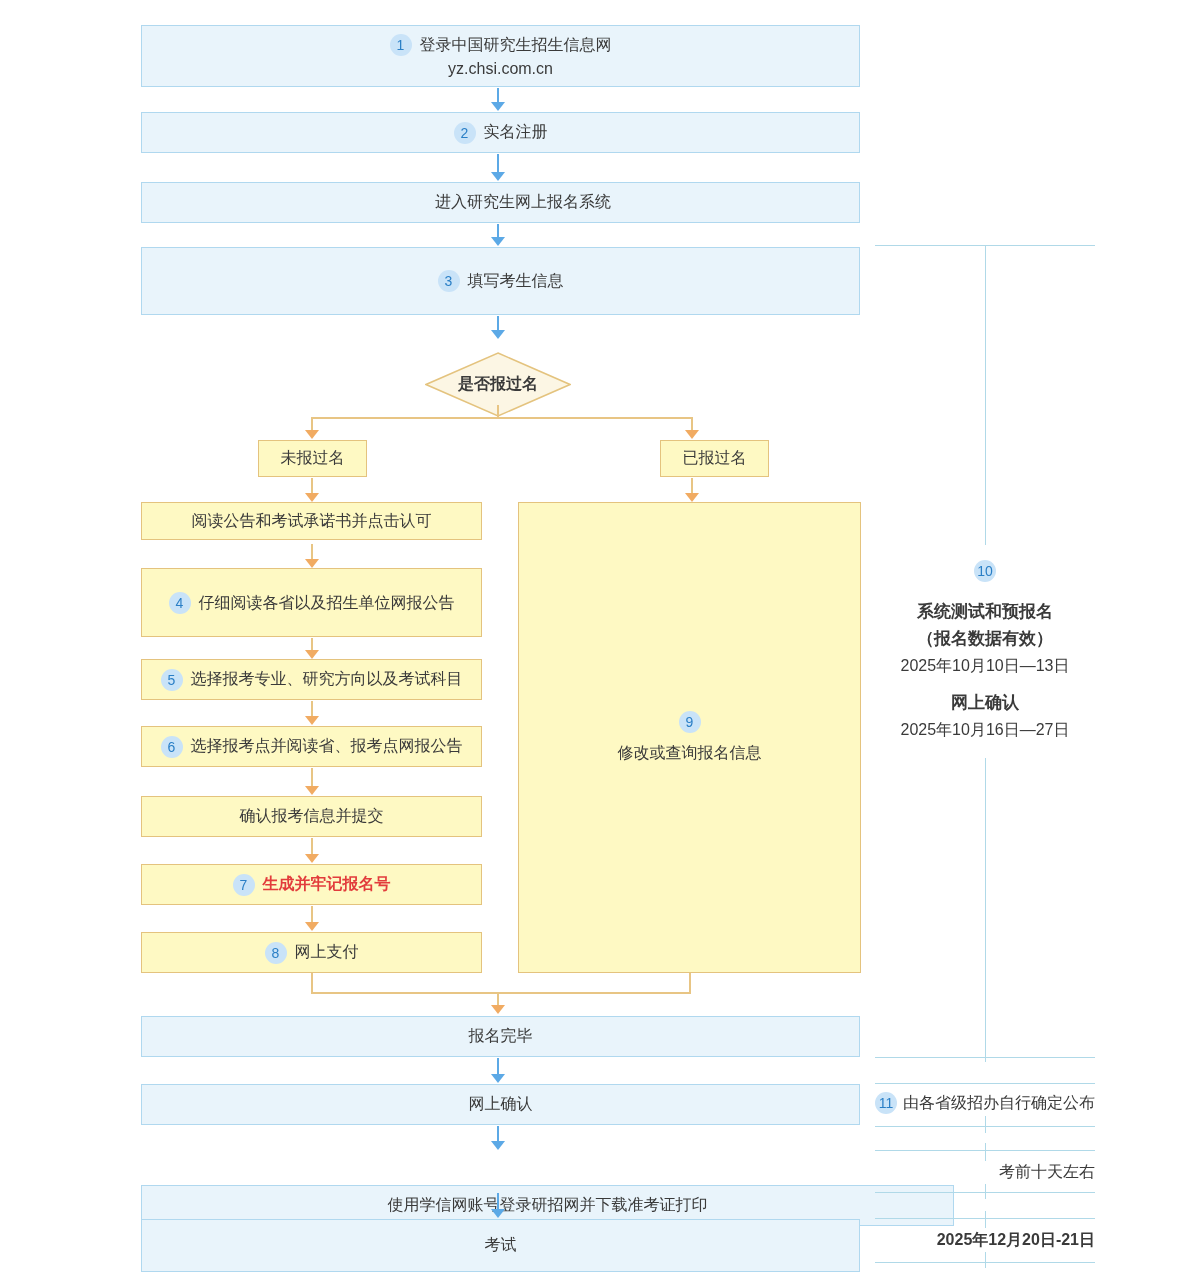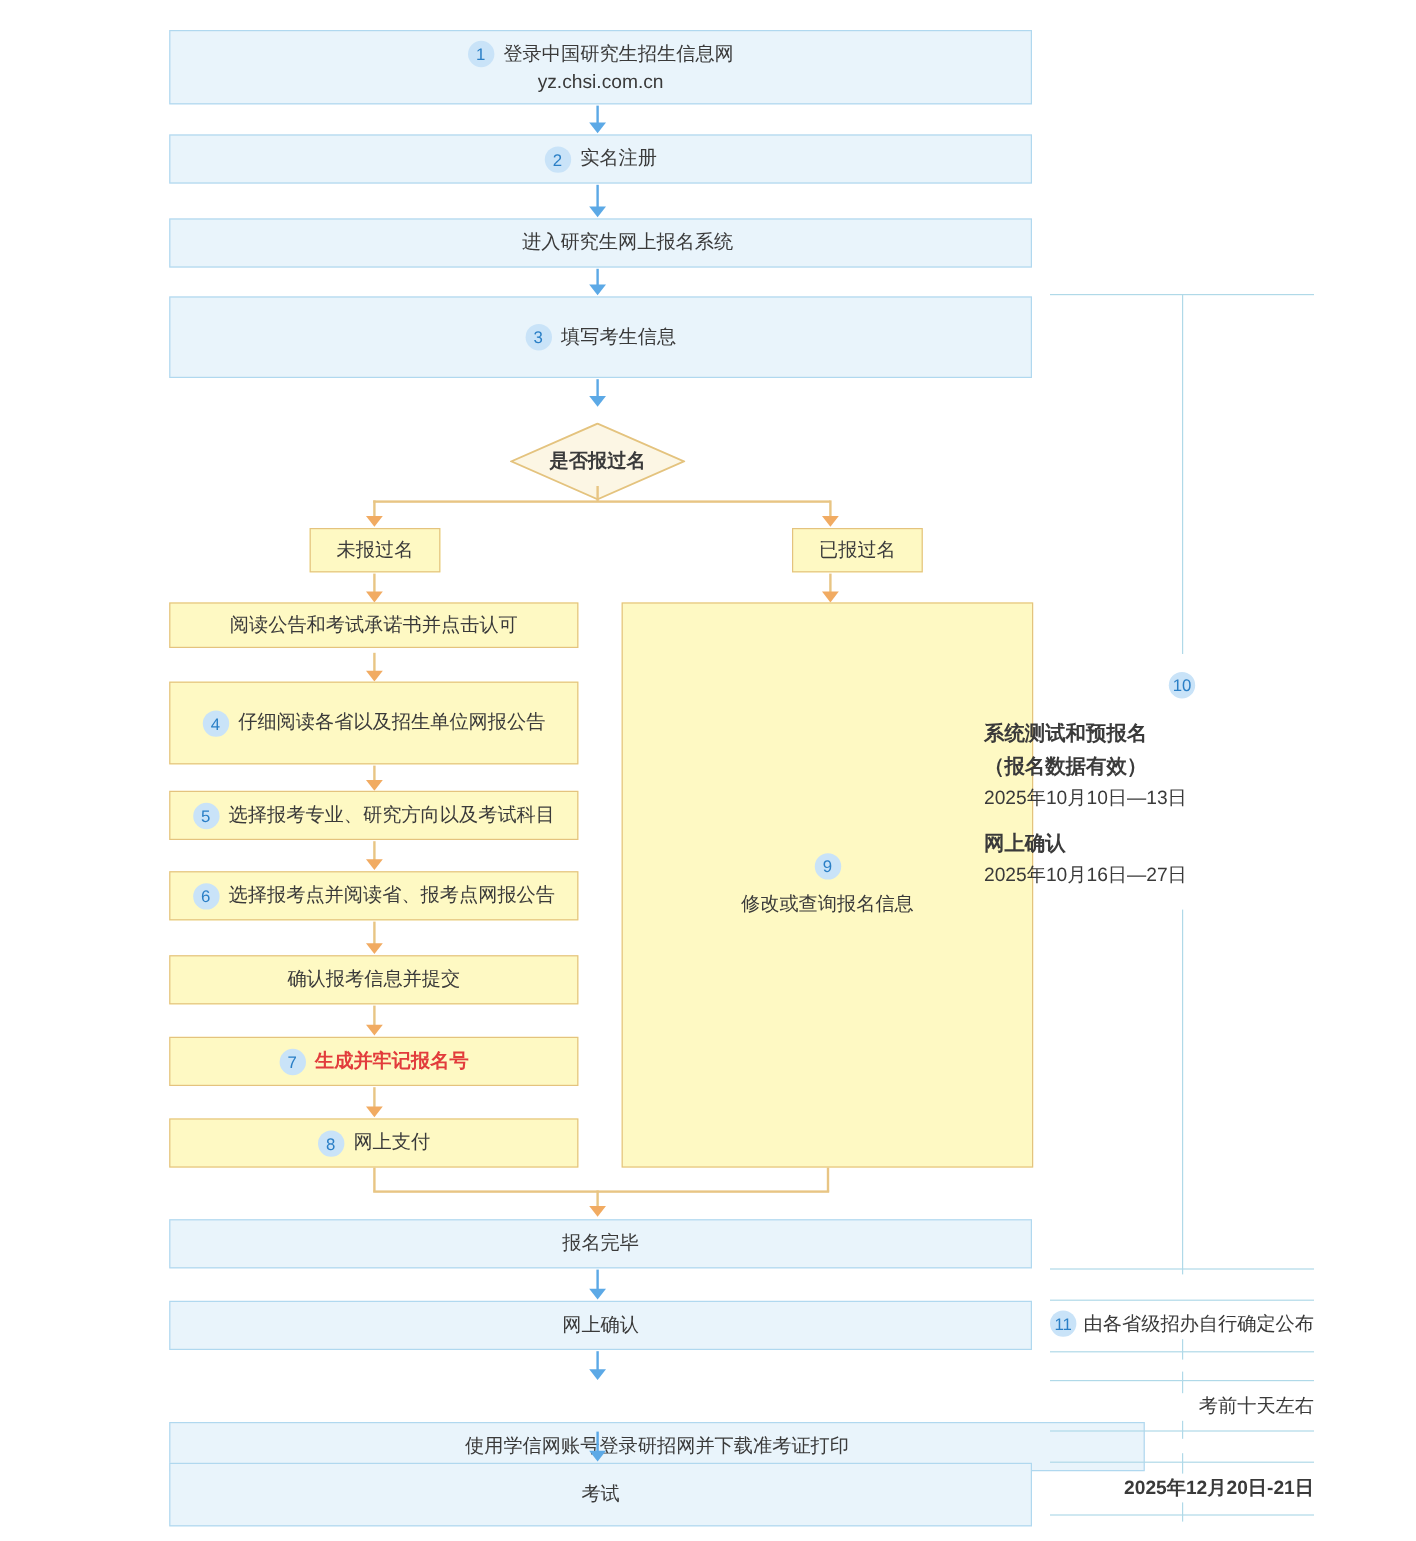--- a/index.html
+++ b/index.html
@@ -32,21 +32,21 @@
   
   .oline{position:absolute;background:#e8c584;}
 
   
   .bline{position:absolute;background:#b0d9e8;}
 
   .diamond-wrap{position:absolute;left:425px;top:352px;width:146px;height:65px;}
   .diamond-label{position:absolute;inset:0;display:flex;align-items:center;justify-content:center;
                  font-size:16px;font-weight:bold;}
 
-  .side-text{position:absolute;left:820px;width:280px;text-align:left;}
+  .side-text{position:absolute;left:845px;width:280px;text-align:center;}
   .side-text .h{font-size:17px;font-weight:bold;line-height:27px;}
   .side-text .d{font-size:16px;line-height:27px;}
   .note{position:absolute;left:875px;width:220px;text-align:right;font-size:16px;}
   .bold{font-weight:bold;}
 </style>
 </head>
 <body>
 
 <div class="canvas">
 

